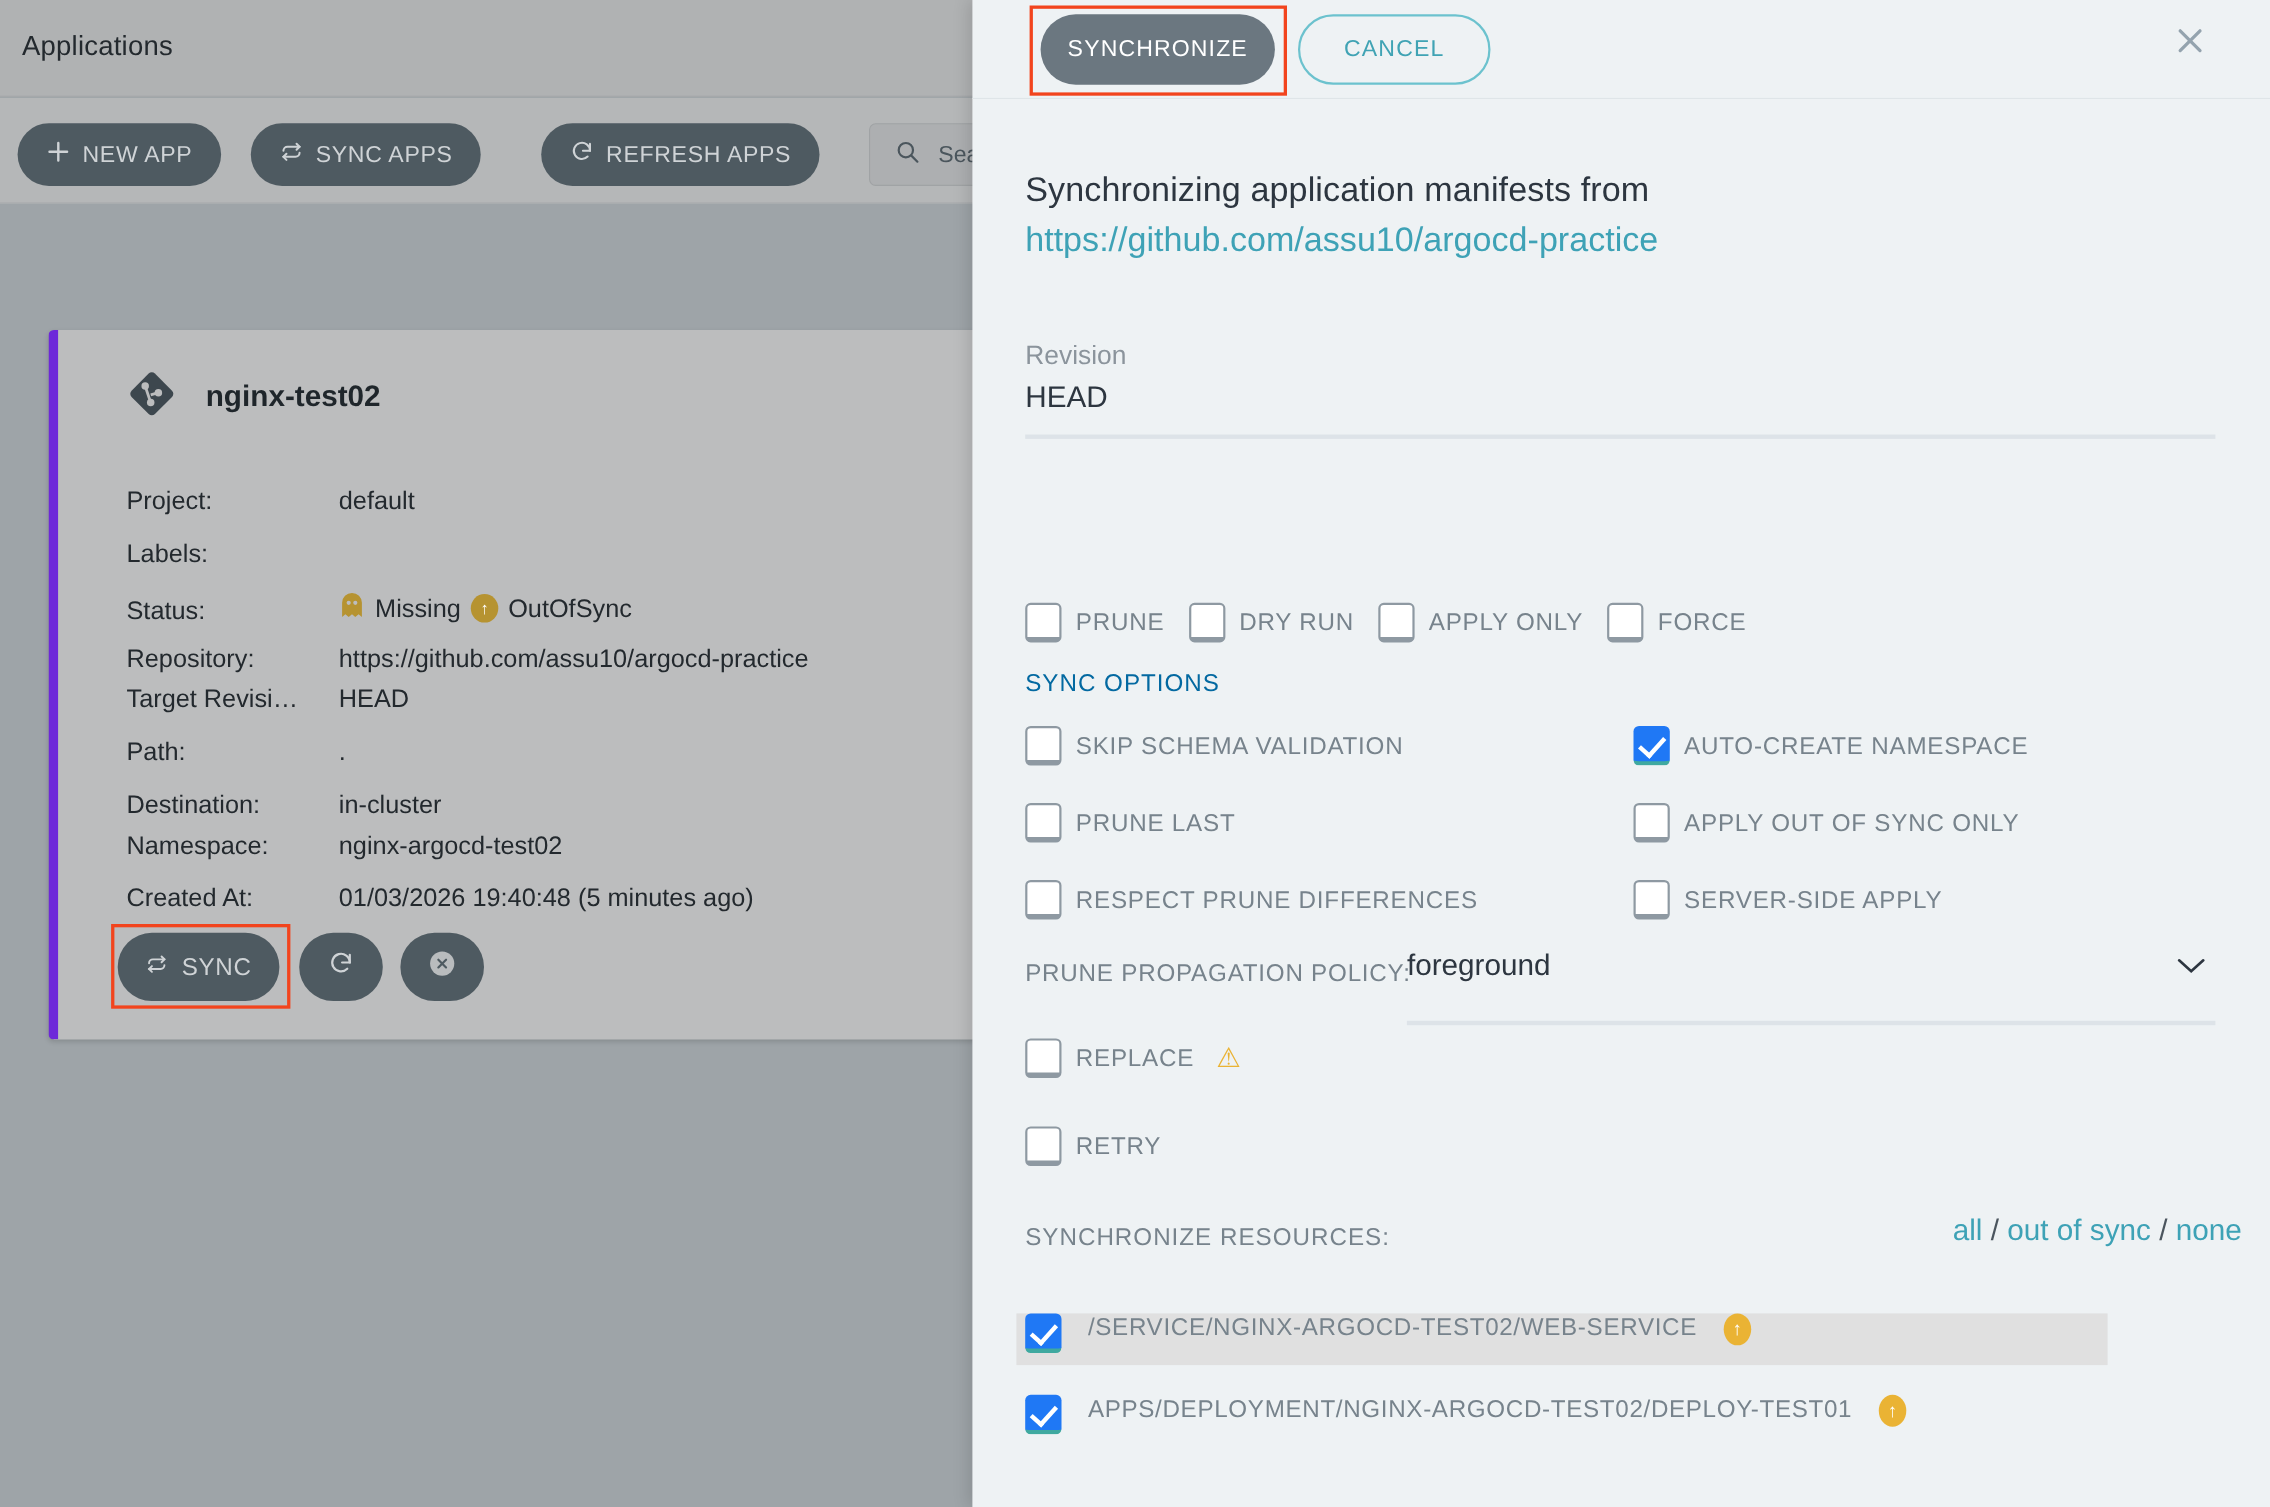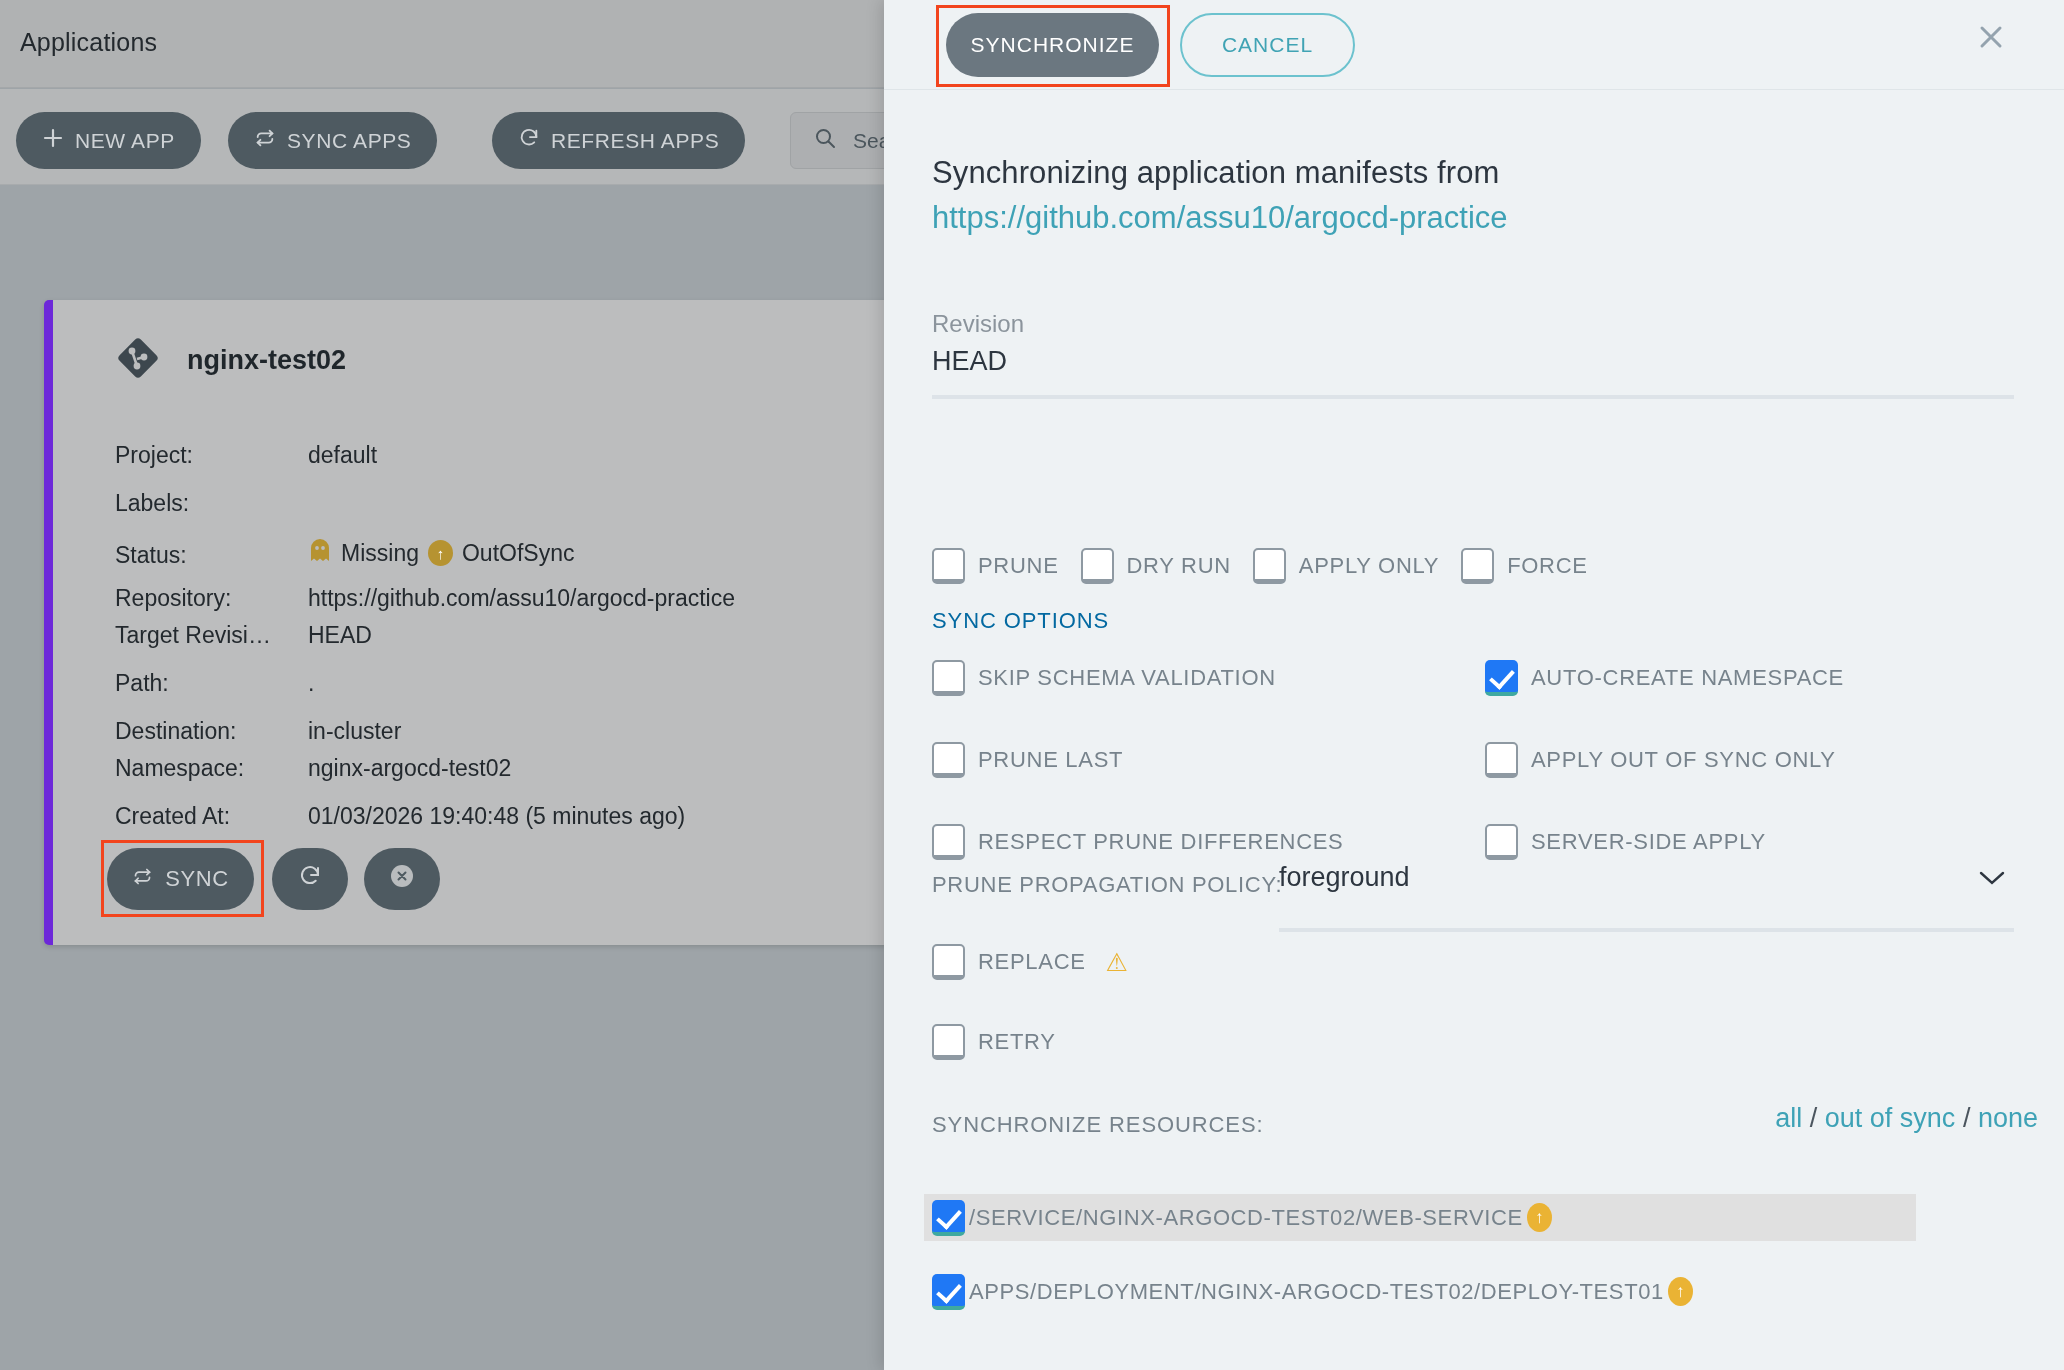--- a/index.html
+++ b/index.html
@@ -176,21 +176,21 @@
     display: flex; align-items: center; gap: 22px;
   }
   #lbl-syncopts {
     position: absolute; left: 48px; top: 608px;
     font-size: 22px; color: #0369a1; letter-spacing: .9px;
   }
   #optgrid {
     position: absolute; left: 48px; top: 660px;
     width: 1090px;
     display: grid; grid-template-columns: 553px 537px;
-    row-gap: 46px;
+    row-gap: 34px;
   }
 
   #ppp-label {
     position: absolute; left: 48px; top: 872px;
     font-size: 22px; color: #77838c; letter-spacing: .7px;
   }
   #ppp-value {
     position: absolute; left: 395px; top: 862px;
     font-size: 27px; color: #2d3640;
   }
@@ -210,21 +210,21 @@
   #res-links {
     position: absolute; right: 26px; top: 1103px;
     font-size: 27px; color: #4b555e;
   }
   #res-links a { color: #3ea2b6; text-decoration: none; }
   #res-links .sep { color: #4b555e; }
 
   .res-row {
     position: absolute; left: 40px;
     width: 992px; height: 47px;
-    display: flex; align-items: center; gap: 4px;
+    display: flex; gap: 24px;
     padding-left: 8px;
   }
   #res0 { top: 1194px; background: #e0e0e0; }
   #res1 { top: 1268px; background: transparent; }
   .res-row .rtext { font-size: 22px; color: #77838c; letter-spacing: .6px; }
   .arrow-badge {
     display: inline-flex; align-items: center; justify-content: center;
     width: 25px; height: 29px; border-radius: 50%;
     background: #eab334; color: #ffffff; font-size: 17px; line-height: 1;
     flex: none;

